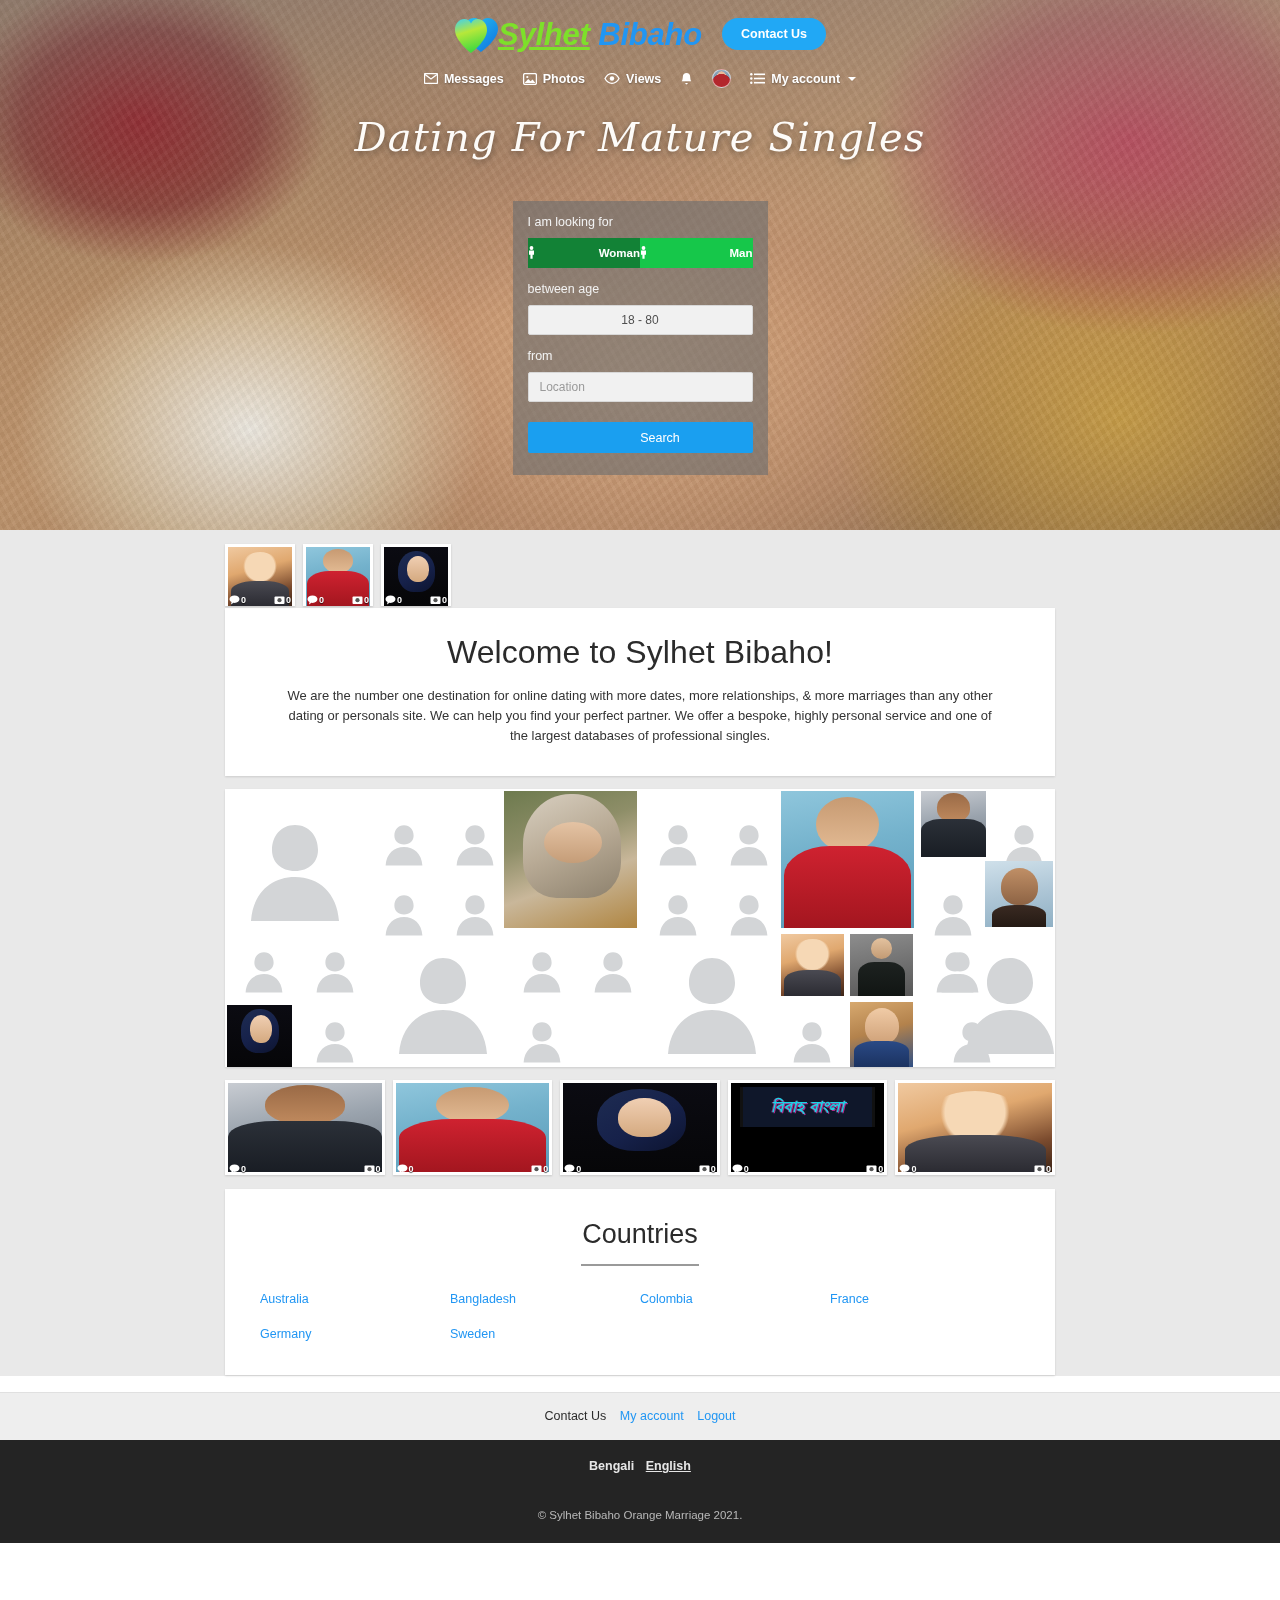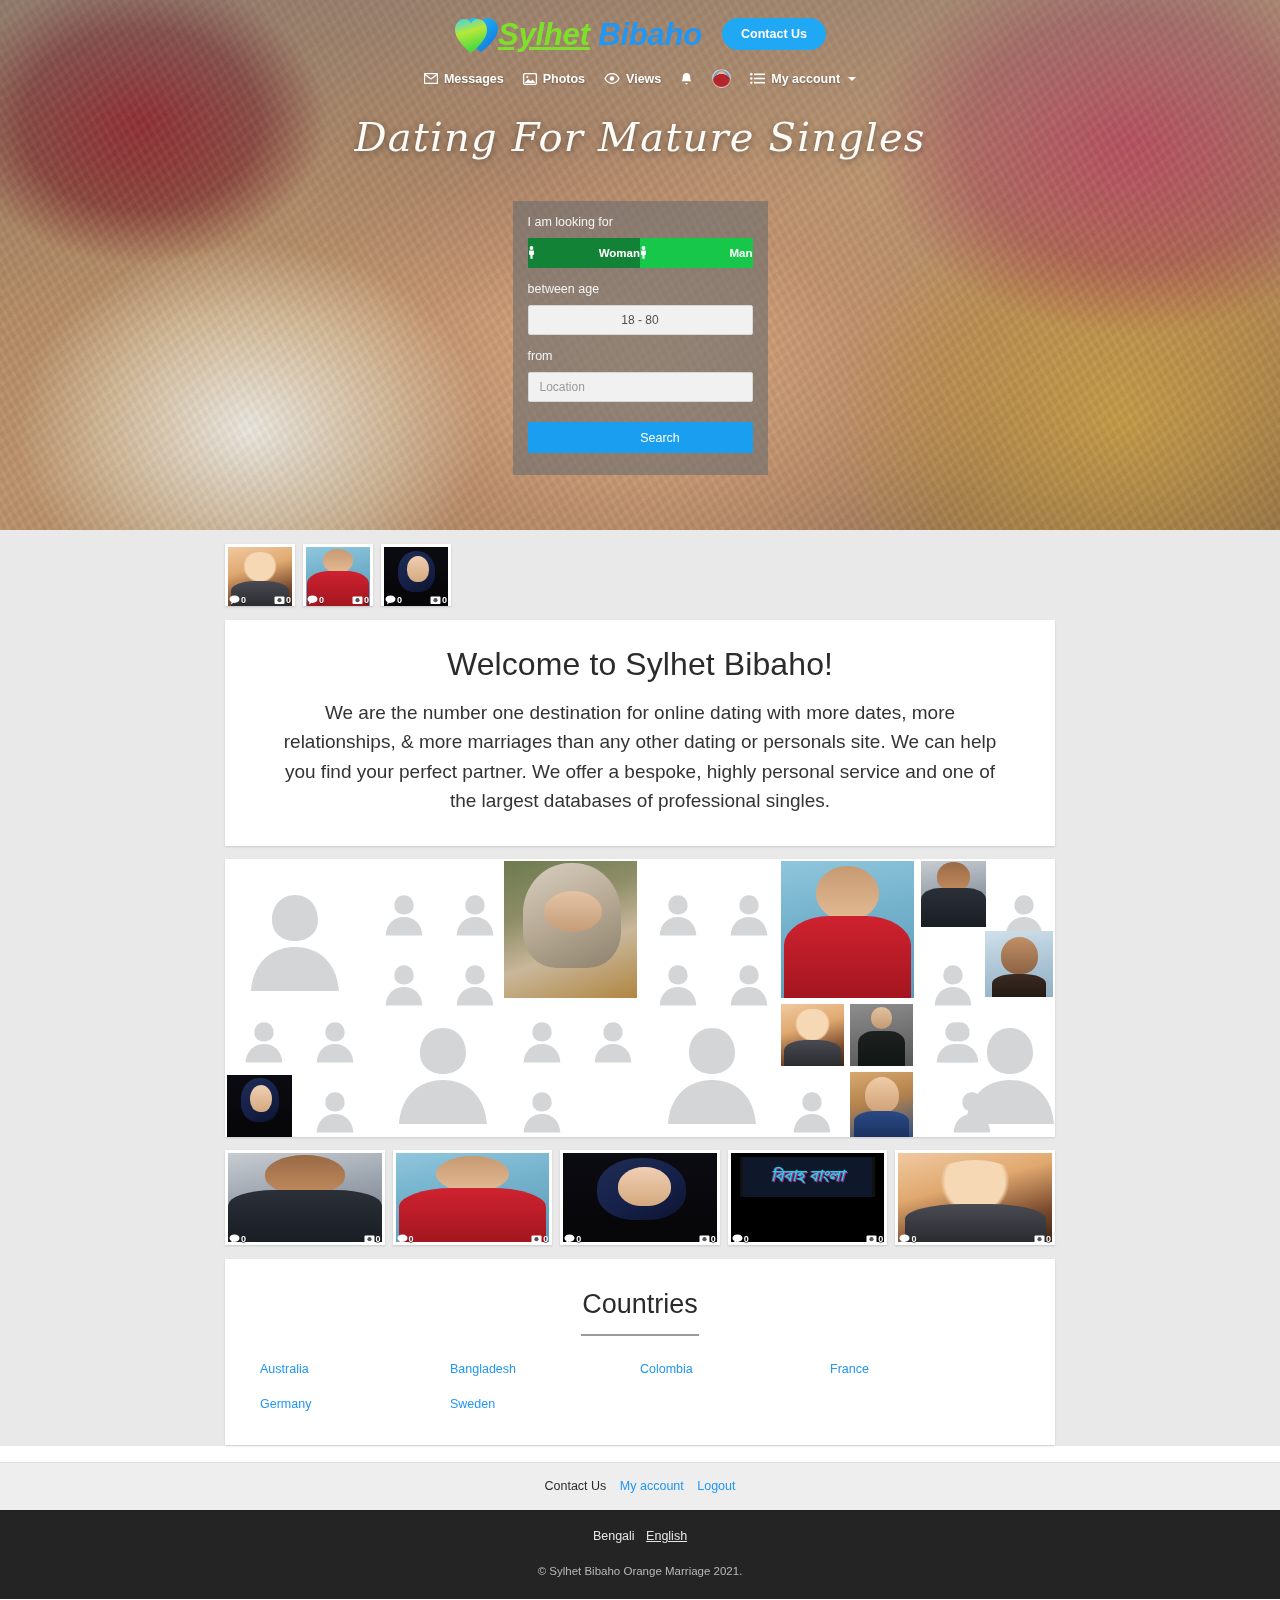--- a/index.html
+++ b/index.html
@@ -153,29 +153,29 @@
   }
   .badge {
     display: flex; align-items: center; gap: 1px;
     color: #fff; font-size: 9px; font-weight: 600;
     text-shadow: 0 1px 1px rgba(0,0,0,.7);
   }
   .badge svg { display: block; }
 
   
   .card {
-    background: #fff; margin-top: 14px;
+    background: #fff; margin-top: 2px;
     box-shadow: 0 1px 2px rgba(0,0,0,.12);
   }
   .welcome { padding: 26px 56px 30px; text-align: center; }
   .welcome h1 {
     font-size: 32px; font-weight: 400; color: #2b2b2b;
     margin-bottom: 15px; letter-spacing: .1px;
   }
-  .welcome p { font-size: 19px; line-height: 1.55; color: #333; }
+  .welcome p { font-size: 13px; line-height: 1.55; color: #333; }
 
   
   .mosaic {
     background: #fff; margin-top: 13px; position: relative;
     height: 278px; overflow: hidden;
     box-shadow: 0 1px 2px rgba(0,0,0,.12);
   }
   .ph { position: absolute; opacity: 1; }
   .ph svg { display: block; width: 100%; height: 100%; }
   .mp { position: absolute; overflow: hidden; cursor: pointer; background: #ddd; }
@@ -211,21 +211,21 @@
     padding: 16px 0 17px; font-size: 12.5px;
     border-top: 1px solid #e0e0e0; margin-top: 16px;
   }
   .footer-links a { text-decoration: none; cursor: pointer; margin: 0 5px; }
   .fl-dark { color: #2b2b2b; }
   .fl-blue { color: #2196f3; }
   .footer-dark {
     background: #242424; text-align: center;
     padding: 19px 0 22px;
   }
-  .lang-row { font-size: 12.5px; color: #e6e6e6; margin-bottom: 22px; }
+  .lang-row { font-size: 12.5px; color: #e6e6e6; margin-bottom: 36px; font-weight: bold; }
   .lang-row a { color: #e6e6e6; text-decoration: none; cursor: pointer; margin: 0 4px; }
   .lang-row a.active { text-decoration: underline; }
   .copyright { font-size: 11.5px; color: #b8b8b8; }
 
   
   .f-brunette { background: linear-gradient(165deg,#f0c9a0 0%,#e0a86f 38%,#7b4b2e 74%,#3c2417 100%); }
   .f-brunette::before { content:""; position:absolute; left:18%; top:8%; width:64%; height:58%; border-radius:50% 50% 45% 45%; background:radial-gradient(circle at 50% 42%,#f6d8b5 0 52%,rgba(246,216,181,0) 60%); }
   .f-brunette::after { content:""; position:absolute; left:4%; bottom:0; width:92%; height:42%; background:linear-gradient(180deg,#4a4a52,#2b2b32); border-radius:40% 40% 0 0; }
 
   .m-red { background: linear-gradient(170deg,#8fc6dc 0%,#74b2cc 40%,#5a9ab8 100%); }

